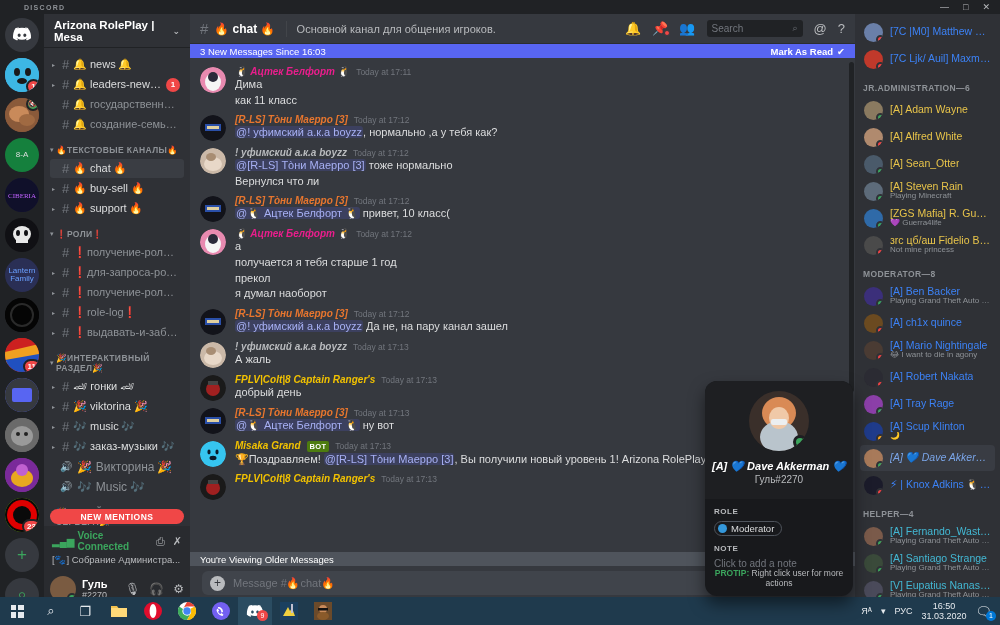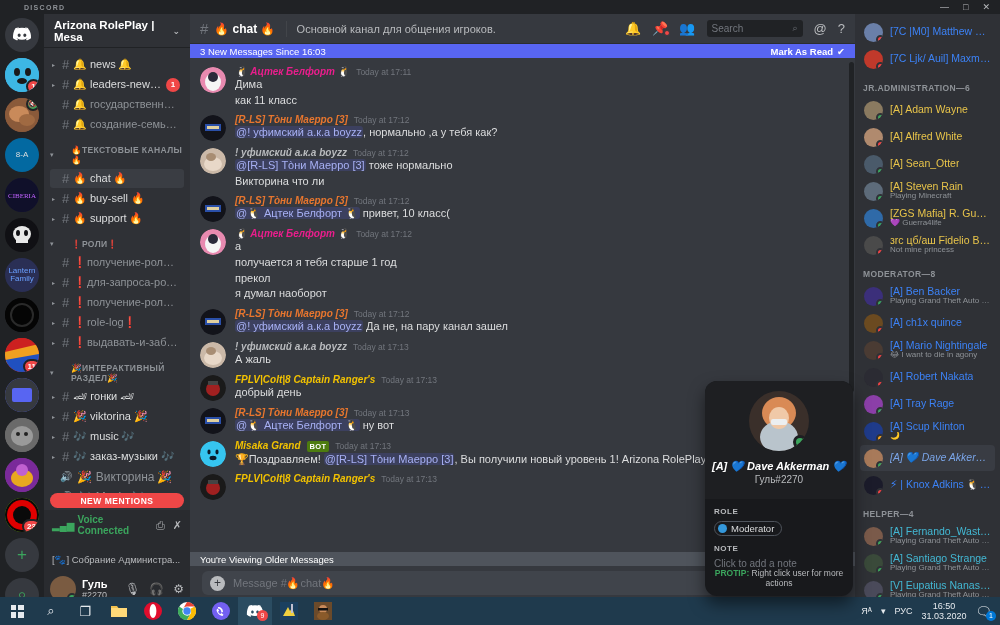--- a/index.html
+++ b/index.html
@@ -28,42 +28,42 @@
   .mutebadge { position:absolute; right:-1px; top:-1px; width:14px; height:14px; border-radius:50%;
                background:#4f545c; border:2px solid #202225; display:flex; align-items:center; justify-content:center; color:#fff; font-size:7px; }
   .srv-action { background:#36393f; color:#3ba55d; font-size:17px; }
 
   
   .chanbar { position:absolute; left:44px; top:14px; width:146px; height:597px; background:#2f3136; display:flex; flex-direction:column; }
   .guildhdr { height:34px; display:flex; align-items:center; padding:0 10px; border-bottom:1px solid #202225;
               font-weight:bold; font-size:11.5px; color:#fff; cursor:pointer; }
   .guildhdr .chev { margin-left:auto; color:#b9bbbe; font-size:9px; }
   .chanscroll { flex:1; overflow:hidden; padding-top:6px; position:relative; }
-  .cat { display:flex; align-items:center; gap:17px; padding:10px 6px 3px 6px; color:#8e9297; font-size:8.5px;
+  .cat { display:flex; align-items:center; gap:2px; padding:10px 6px 3px 6px; color:#8e9297; font-size:8.5px;
          font-weight:bold; letter-spacing:.4px; text-transform:uppercase; cursor:pointer; }
   .cat .arr { font-size:7px; }
   .chrow { display:flex; align-items:center; height:19px; margin:1px 6px; padding:0 4px 0 2px; border-radius:3px;
            color:#8e9297; cursor:pointer; position:relative; }
   .chrow.active { background:#3a3d43; color:#fff; }
   .chrow .exp { width:8px; font-size:6px; color:#8e9297; flex:0 0 8px; }
   .chrow .hash { color:#72767d; font-size:13px; margin:0 4px 0 2px; font-weight:500; }
   .chrow .nm { font-size:11px; white-space:nowrap; overflow:hidden; text-overflow:ellipsis; }
   .chrow.bright .nm { color:#dcddde; }
   .chrow .cbadge { margin-left:auto; background:#f04747; color:#fff; border-radius:8px; min-width:14px; height:14px;
                    font-size:8px; font-weight:bold; display:flex; align-items:center; justify-content:center; padding:0 4px; }
   .vrow { display:flex; align-items:center; height:19px; margin:1px 6px; padding:0 4px 0 10px; color:#8e9297; cursor:pointer; }
   .vrow .spk { font-size:10px; margin-right:5px; }
   .newmention { position:absolute; left:6px; right:6px; bottom:2px; height:15px; background:#f04747; color:#fff;
                 border-radius:8px; font-size:8.5px; font-weight:bold; letter-spacing:.5px; display:flex;
                 align-items:center; justify-content:center; cursor:pointer; }
   .voicepanel { background:#292b2f; padding:4px 8px 2px; }
   .vp-top { display:flex; align-items:center; }
   .vp-status { color:#3ba55d; font-size:10px; font-weight:bold; display:flex; align-items:center; gap:3px; }
   .vp-icons { margin-left:auto; display:flex; gap:8px; color:#b9bbbe; font-size:11px; }
-  .vp-sub { color:#b9bbbe; font-size:9.5px; margin-top:18px; white-space:nowrap; overflow:hidden; text-overflow:ellipsis; }
+  .vp-sub { color:#b9bbbe; font-size:9.5px; margin-top:2px; white-space:nowrap; overflow:hidden; text-overflow:ellipsis; }
   .userbar { background:#292b2f; height:44px; display:flex; align-items:center; padding:0 6px; }
   .ub-av { width:26px; height:26px; border-radius:50%; background:#7a5b41; position:relative; overflow:hidden; flex:0 0 26px;}
   .ub-dot { position:absolute; right:-1px; bottom:-1px; width:10px; height:10px; border-radius:50%; background:#3ba55d; border:2px solid #292b2f; }
   .ub-meta { margin-left:6px; line-height:1.15; }
   .ub-name { font-size:11px; font-weight:bold; color:#fff; }
   .ub-tag { font-size:9px; color:#b9bbbe; }
   .ub-ic { margin-left:auto; display:flex; gap:9px; color:#b9bbbe; font-size:12px; }
 
   
   .chat { position:absolute; left:190px; top:14px; width:665px; height:597px; background:#36393f; display:flex; flex-direction:column; }
@@ -177,21 +177,21 @@
         <div class="badge">1</div>
       </div>
       <div class="srv" style="background: rgb(122, 74, 58);">
         <svg width="34" height="34" viewBox="0 0 34 34">
           <rect width="34" height="34" fill="#8a5a3a"></rect>
           <ellipse cx="14" cy="16" rx="10" ry="8" fill="#c98a5a"></ellipse>
           <ellipse cx="22" cy="22" rx="8" ry="6" fill="#a06a42"></ellipse>
         </svg>
         <div class="mutebadge" style="background: rgb(59, 165, 93);">🔇</div>
       </div>
-      <div class="srv" style="background: #0369a1;">
+      <div class="srv" style="background: #15803d;">
         <span style="font-size: 8px; text-align: center; line-height: 1.05; color: rgb(220, 221, 222);">8-A</span>
       </div>
       <div class="srv" style="background: rgb(26, 26, 58);">
         <svg width="34" height="34" viewBox="0 0 34 34">
           <rect width="34" height="34" fill="#10102a"></rect>
           <text x="17" y="20" font-size="7" fill="#c060ff" text-anchor="middle" font-family="serif">CIBERIA</text>
         </svg>
       </div>
       <div class="srv" style="background: rgb(32, 34, 37);">
         <svg width="34" height="34" viewBox="0 0 34 34">
@@ -456,21 +456,21 @@
               <circle cx="13" cy="13" r="13" fill="#cbb9a8"></circle>
               <ellipse cx="13" cy="16" rx="9" ry="7" fill="#e8d8c8"></ellipse>
               <ellipse cx="11" cy="9" rx="5" ry="4" fill="#a88d73"></ellipse>
             </svg></div>
           <div class="body">
             <div class="mhdr">
               <span class="uname" style="color: rgb(185, 187, 190);">! уфимский а.к.а boyzz</span>
               <span class="ts">Today at 17:12</span>
             </div>
             <div class="line"><span class="mention">@[R-LS] Тòни Маерро [3]</span><span> тоже нормально</span></div>
-            <div class="line"><span>Викторина что ли</span></div>
+            <div class="line"><span>Вернулся что ли</span></div>
           </div>
         </div>
         <div class="msg">
           <div class="av"><svg width="26" height="26" viewBox="0 0 26 26">
               <circle cx="13" cy="13" r="13" fill="#12131a"></circle>
               <rect x="5" y="9" width="16" height="7" fill="#2a4fa8"></rect>
               <rect x="7" y="11" width="12" height="3" fill="#e0d0a0"></rect>
             </svg></div>
           <div class="body">
             <div class="mhdr">

